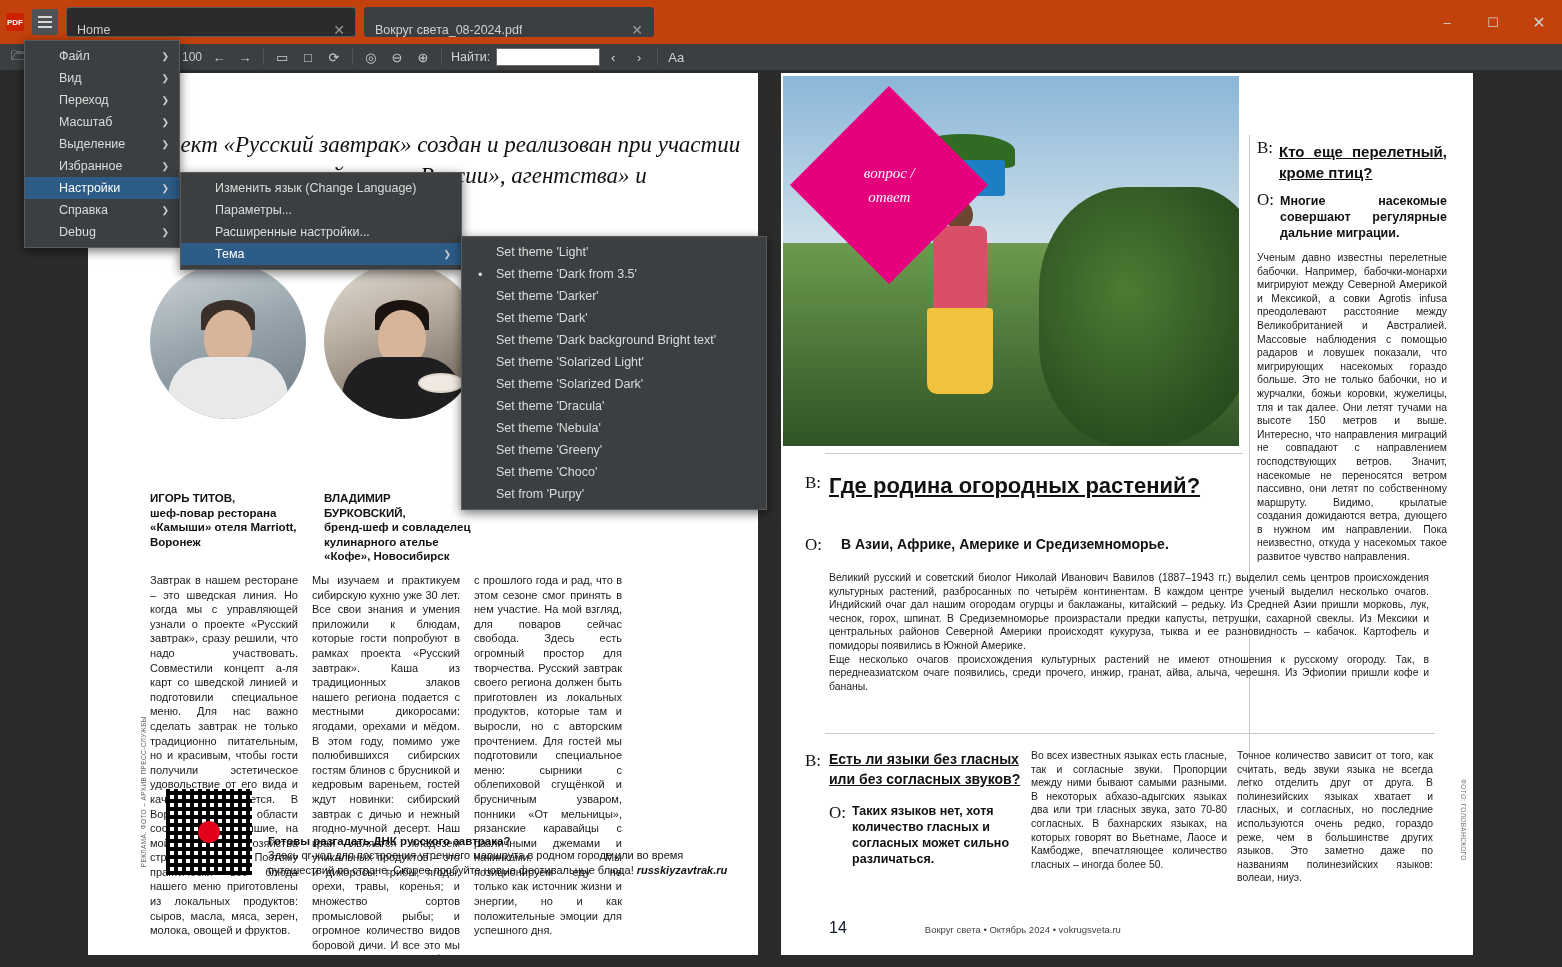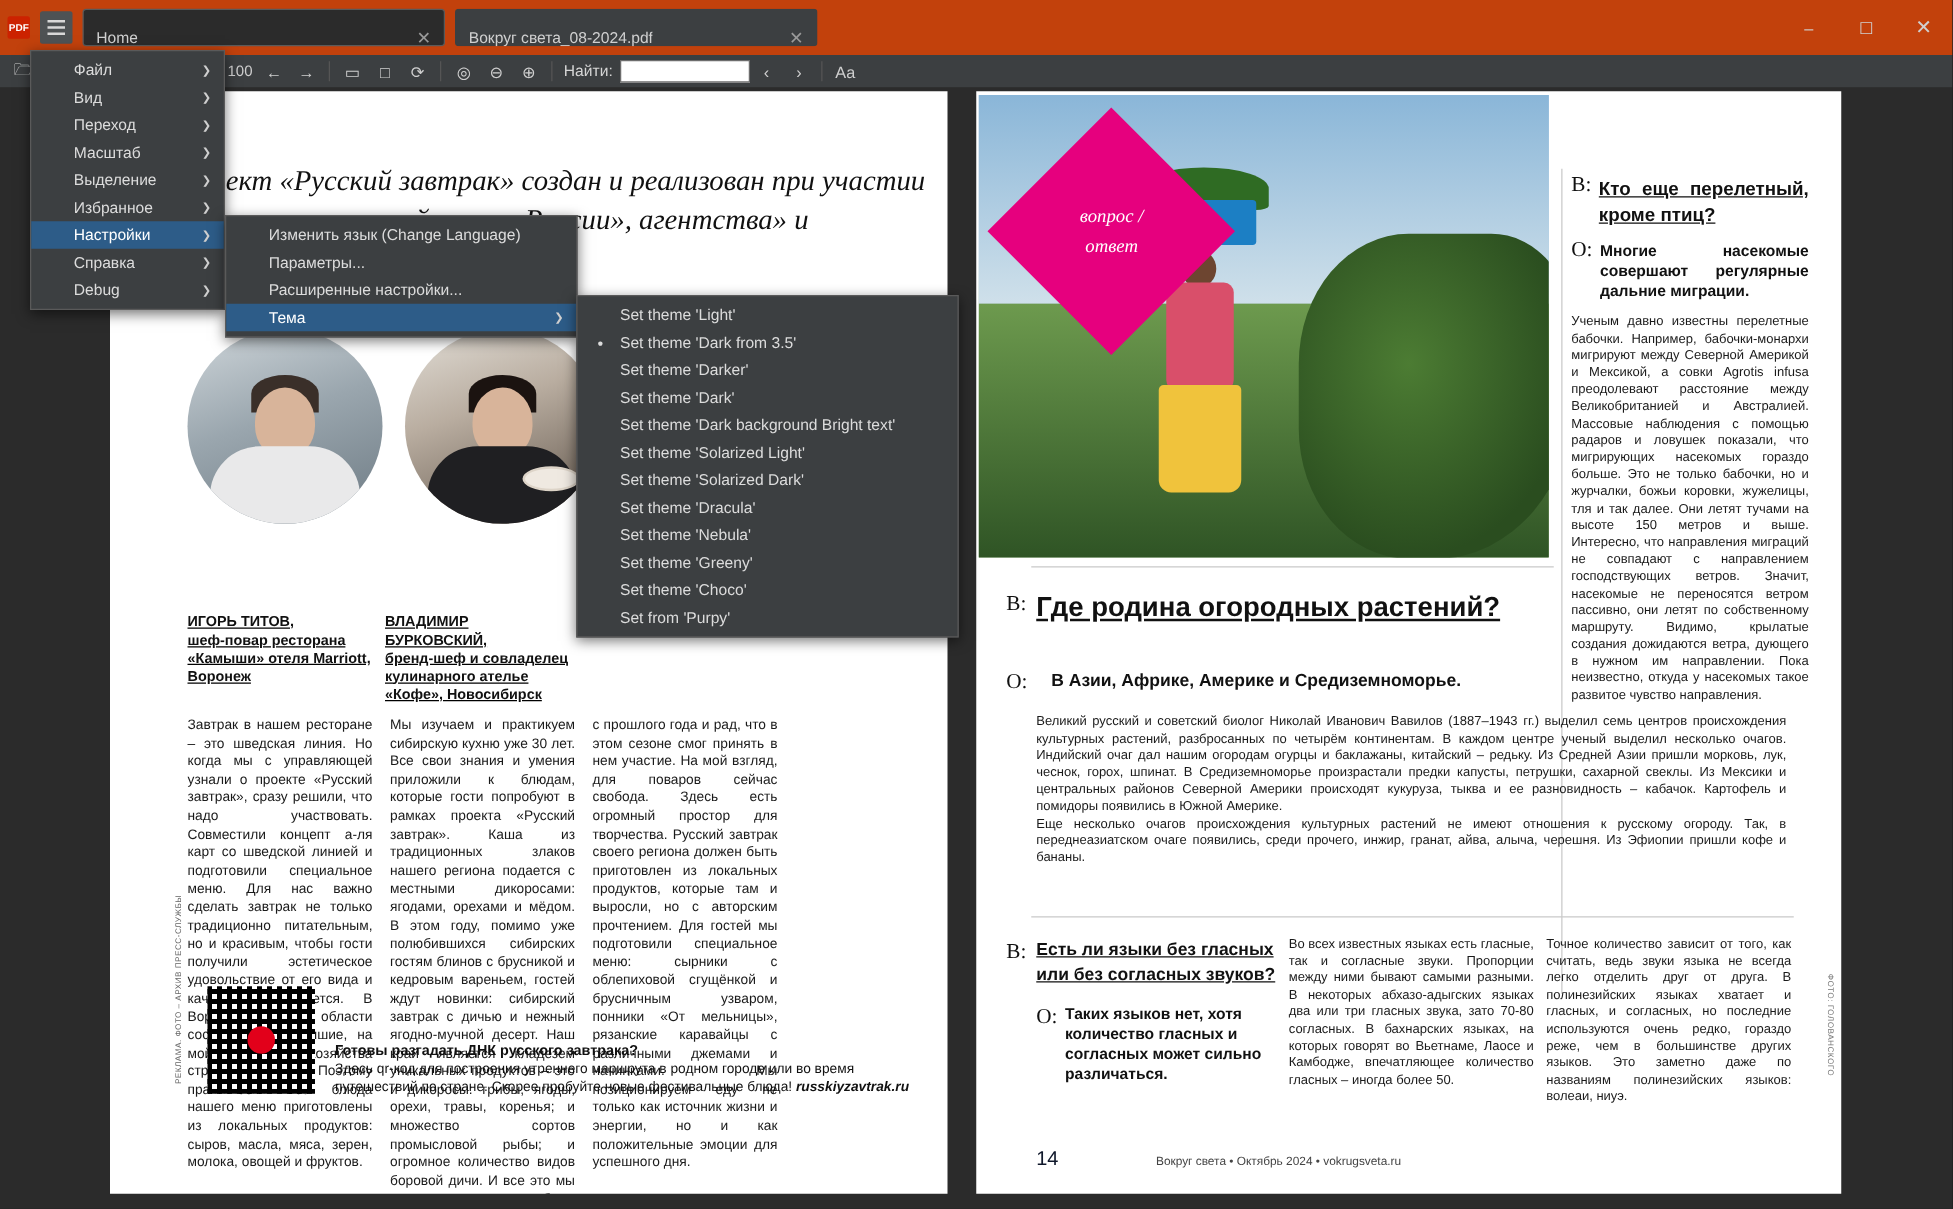--- a/index.html
+++ b/index.html
@@ -129,21 +129,21 @@
     background: #e9e9ea; border-radius: 40px 40px 0 0;
   }
   .ph2 .ph-body { background: #1f1f22; }
   .ph2 .ph-hair { background: #1b1310; }
   .ph-plate {
     position: absolute; right: 16px; bottom: 26px;
     width: 46px; height: 20px; border-radius: 50%;
     background: #efe9e1; border: 2px solid #ddd4c8;
   }
 
-  .lp-names { position: absolute; left: 62px; top: 418px; display: flex; gap: 10px; text-decoration: underline; }
+  .lp-names { position: absolute; left: 62px; top: 418px; display: flex; gap: 26px; }
   .lp-name-block { width: 148px; font-size: 11.5px; line-height: 14.5px; color: #111; font-weight: bold; }
   .lp-cols { position: absolute; left: 62px; top: 500px; display: flex; gap: 14px; }
   .lp-col { width: 148px; font-size: 11px; line-height: 14.6px; color: #1a1a1a; text-align: justify; }
 
   .qr {
     position: absolute; left: 78px; bottom: 80px;
     width: 86px; height: 86px;
     background:
       repeating-linear-gradient(90deg,#000 0 4px,#fff 4px 8px),
       repeating-linear-gradient(0deg,#000 0 4px,#fff 4px 8px);

